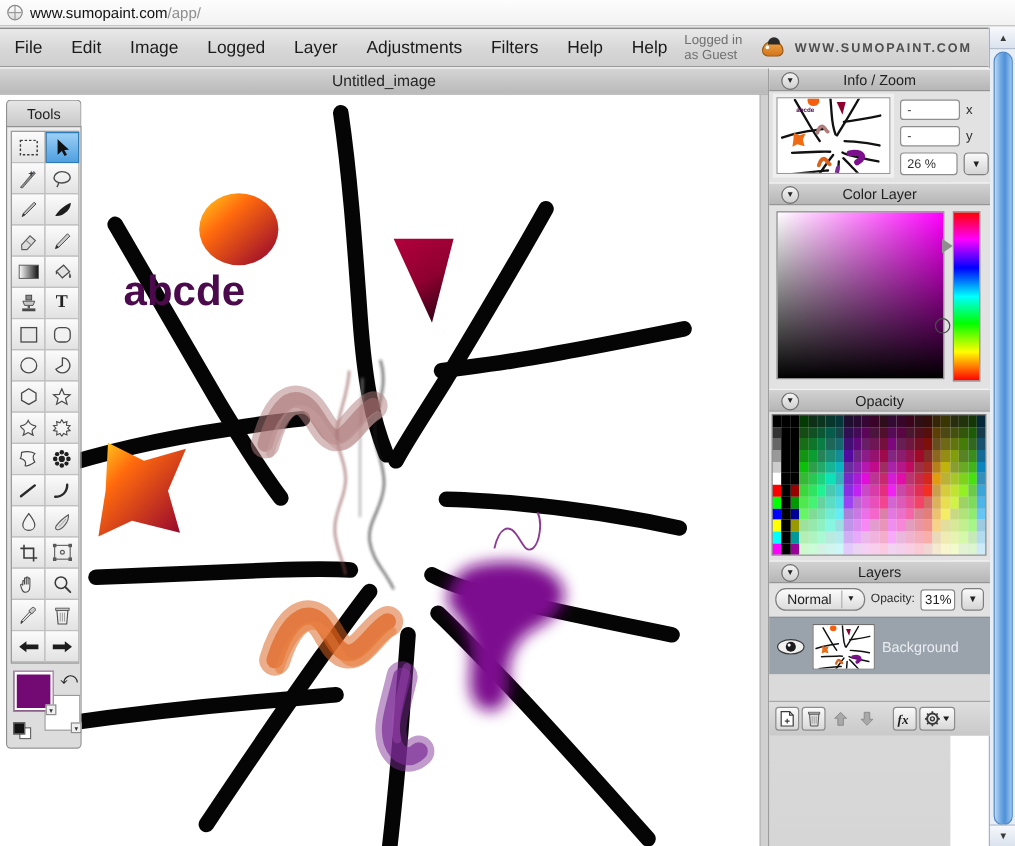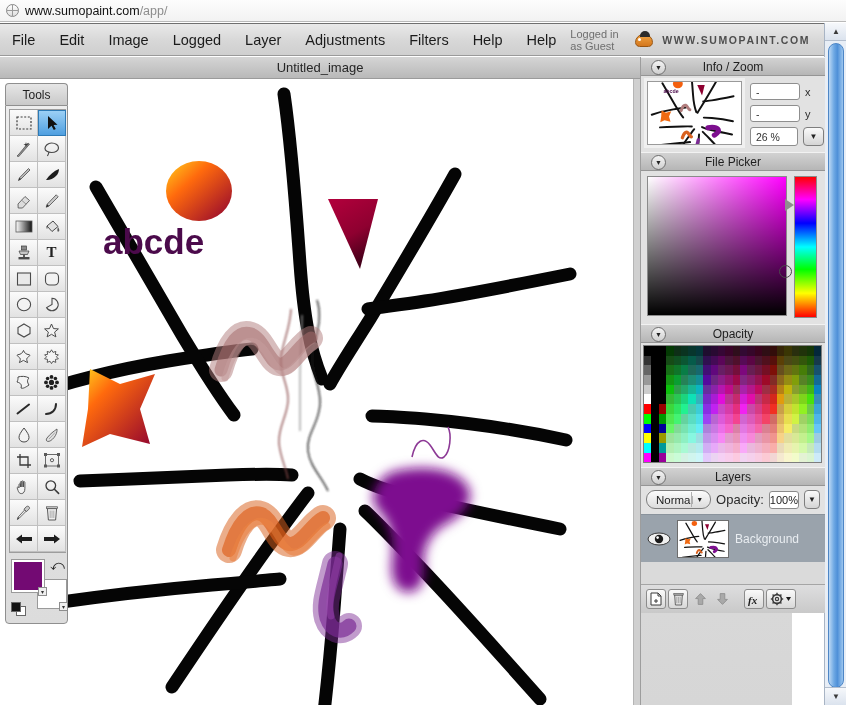--- a/index.html
+++ b/index.html
@@ -255,21 +255,21 @@
   #blendmode{
     width:84px;height:19px;border-radius:9px;border:1px solid #7e7e7e;
     background:linear-gradient(#fcfcfc,#dcdcdc);
     display:flex;align-items:center; font-size:11.5px;color:#1d1d1d;padding-left:9px;
     position:relative;
   }
   #blendmode .arr{
     position:absolute;right:3px;top:1px;width:16px;height:15px;
     border-left:1px solid #b0b0b0;display:flex;align-items:center;justify-content:center;font-size:7px;
   }
-  #opacity-lbl{ font-size:13px;color:#2b2b2b; }
+  #opacity-lbl{ font-size:10px;color:#2b2b2b; }
   #opacity-val{
     width:33px;height:18px;background:#fff;border:1px solid #8b8b8b;border-radius:3px;
     font-size:11px;color:#222;display:flex;align-items:center;justify-content:center;
   }
   #layer-row{
     display:flex;align-items:center;gap:6px;height:48px;
     background:#9aa3ac; padding:0 6px; border-top:1px solid #8a939c;
   }
   #eye-icon{ width:24px;height:16px;flex:none; }
   #layer-thumb{
@@ -716,21 +716,21 @@
           <div class="txtinput" id="zoominput">26 %</div>
           <div class="dropbtn">▼</div>
         </div>
       </div>
     </div>
   </div>
 
   <div class="panel">
     <div class="panel-head">
       <span class="tw">▼</span>
-      <span>File Picker</span>
+      <span>Color Layer</span>
     </div>
     <div class="panel-body">
       <div id="cp-body">
         <div id="sv-area">
           <div id="sv-tri"></div>
           <div id="sv-cursor"></div>
         </div>
         <div id="hue-bar"></div>
       </div>
     </div>
@@ -1039,21 +1039,21 @@
     <div class="panel-head">
       <span class="tw">▼</span>
       <span>Layers</span>
     </div>
     <div id="layers-top">
       <div id="blendmode">
         <span>Normal</span>
         <span class="arr">▼</span>
       </div>
       <span id="opacity-lbl">Opacity:</span>
-      <div id="opacity-val">100%</div>
+      <div id="opacity-val">31%</div>
       <div class="dropbtn">▼</div>
     </div>
     <div id="layer-row">
       <span id="eye-icon">
         <svg width="24" height="16">
             <ellipse cx="12" cy="8" rx="11" ry="6" fill="#f0f0f0" stroke="#3a3a3a" stroke-width="1"></ellipse>
             <circle cx="12" cy="8" r="4.2" fill="#1b1b1b"></circle>
             <circle cx="10.6" cy="6.6" r="1.3" fill="#fff"></circle>
           </svg>
       </span>

